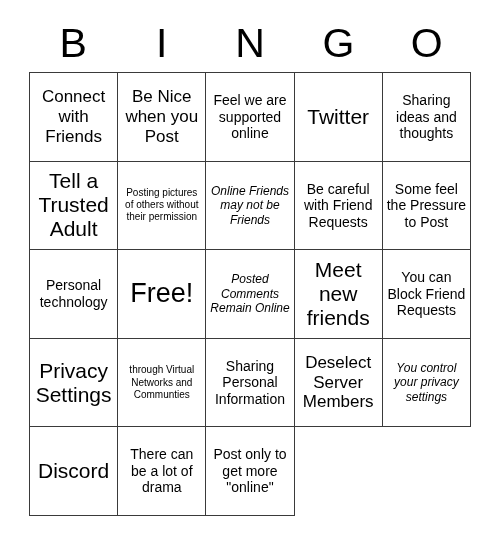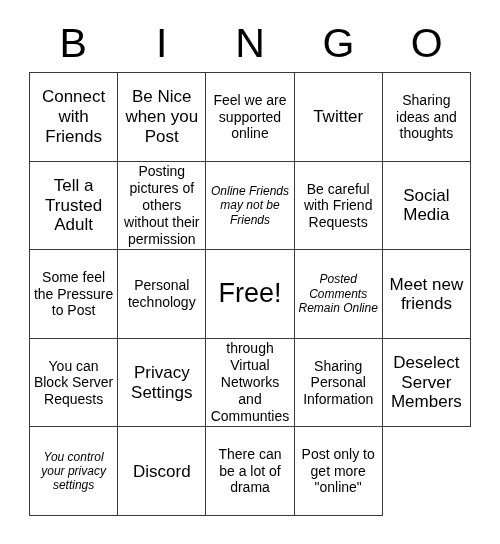--- a/index.html
+++ b/index.html
@@ -74,25 +74,25 @@
 
   .cell-text {
     display: block;
     width: 100%;
     line-height: 1.16;
     word-wrap: break-word;
     hyphens: none;
   }
 
   
-  .cell[data-size="xs"]  .cell-text { font-size: 14px;  line-height: 1.22; }
+  .cell[data-size="xs"]  .cell-text { font-size: 10px;  line-height: 1.22; }
   .cell[data-size="sm"]  .cell-text { font-size: 12px;  line-height: 1.20; font-style: italic; }
   .cell[data-size="md"]  .cell-text { font-size: 14px;  line-height: 1.18; }
   .cell[data-size="lg"]  .cell-text { font-size: 17px;  line-height: 1.16; }
-  .cell[data-size="xl"]  .cell-text { font-size: 17px;  line-height: 1.14; }
+  .cell[data-size="xl"]  .cell-text { font-size: 21px;  line-height: 1.14; }
   .cell[data-size="xxl"] .cell-text { font-size: 27px;  line-height: 1.08; }
 </style>
 </head>
 <body>
 
 <div id="bingo-card">
 
   <div id="header-row">
     <div class="header-letter">B</div>
     <div class="header-letter">I</div>
@@ -124,42 +124,39 @@
       </div>
     <div class="cell" data-size="xs">
         <span class="cell-text">Posting pictures of others without their permission</span>
       </div>
     <div class="cell" data-size="sm">
         <span class="cell-text">Online Friends may not be Friends</span>
       </div>
     <div class="cell" data-size="md">
         <span class="cell-text">Be careful with Friend Requests</span>
       </div>
-    <div class="cell" data-size="xl">
-        <span class="cell-text">Social Media</span>
-      </div>
 
     <div class="cell" data-size="md">
         <span class="cell-text">Some feel the Pressure to Post</span>
       </div>
     <div class="cell" data-size="md">
         <span class="cell-text">Personal technology</span>
       </div>
     <div class="cell" data-size="xxl">
         <span class="cell-text">Free!</span>
       </div>
     <div class="cell" data-size="sm">
         <span class="cell-text">Posted Comments Remain Online</span>
       </div>
     <div class="cell" data-size="xl">
         <span class="cell-text">Meet new friends</span>
       </div>
 
     <div class="cell" data-size="md">
-        <span class="cell-text">You can Block Server Requests</span>
+        <span class="cell-text">You can Block Friend Requests</span>
       </div>
     <div class="cell" data-size="xl">
         <span class="cell-text">Privacy Settings</span>
       </div>
     <div class="cell" data-size="xs">
         <span class="cell-text">through Virtual Networks and Communties</span>
       </div>
     <div class="cell" data-size="md">
         <span class="cell-text">Sharing Personal Information</span>
       </div>

